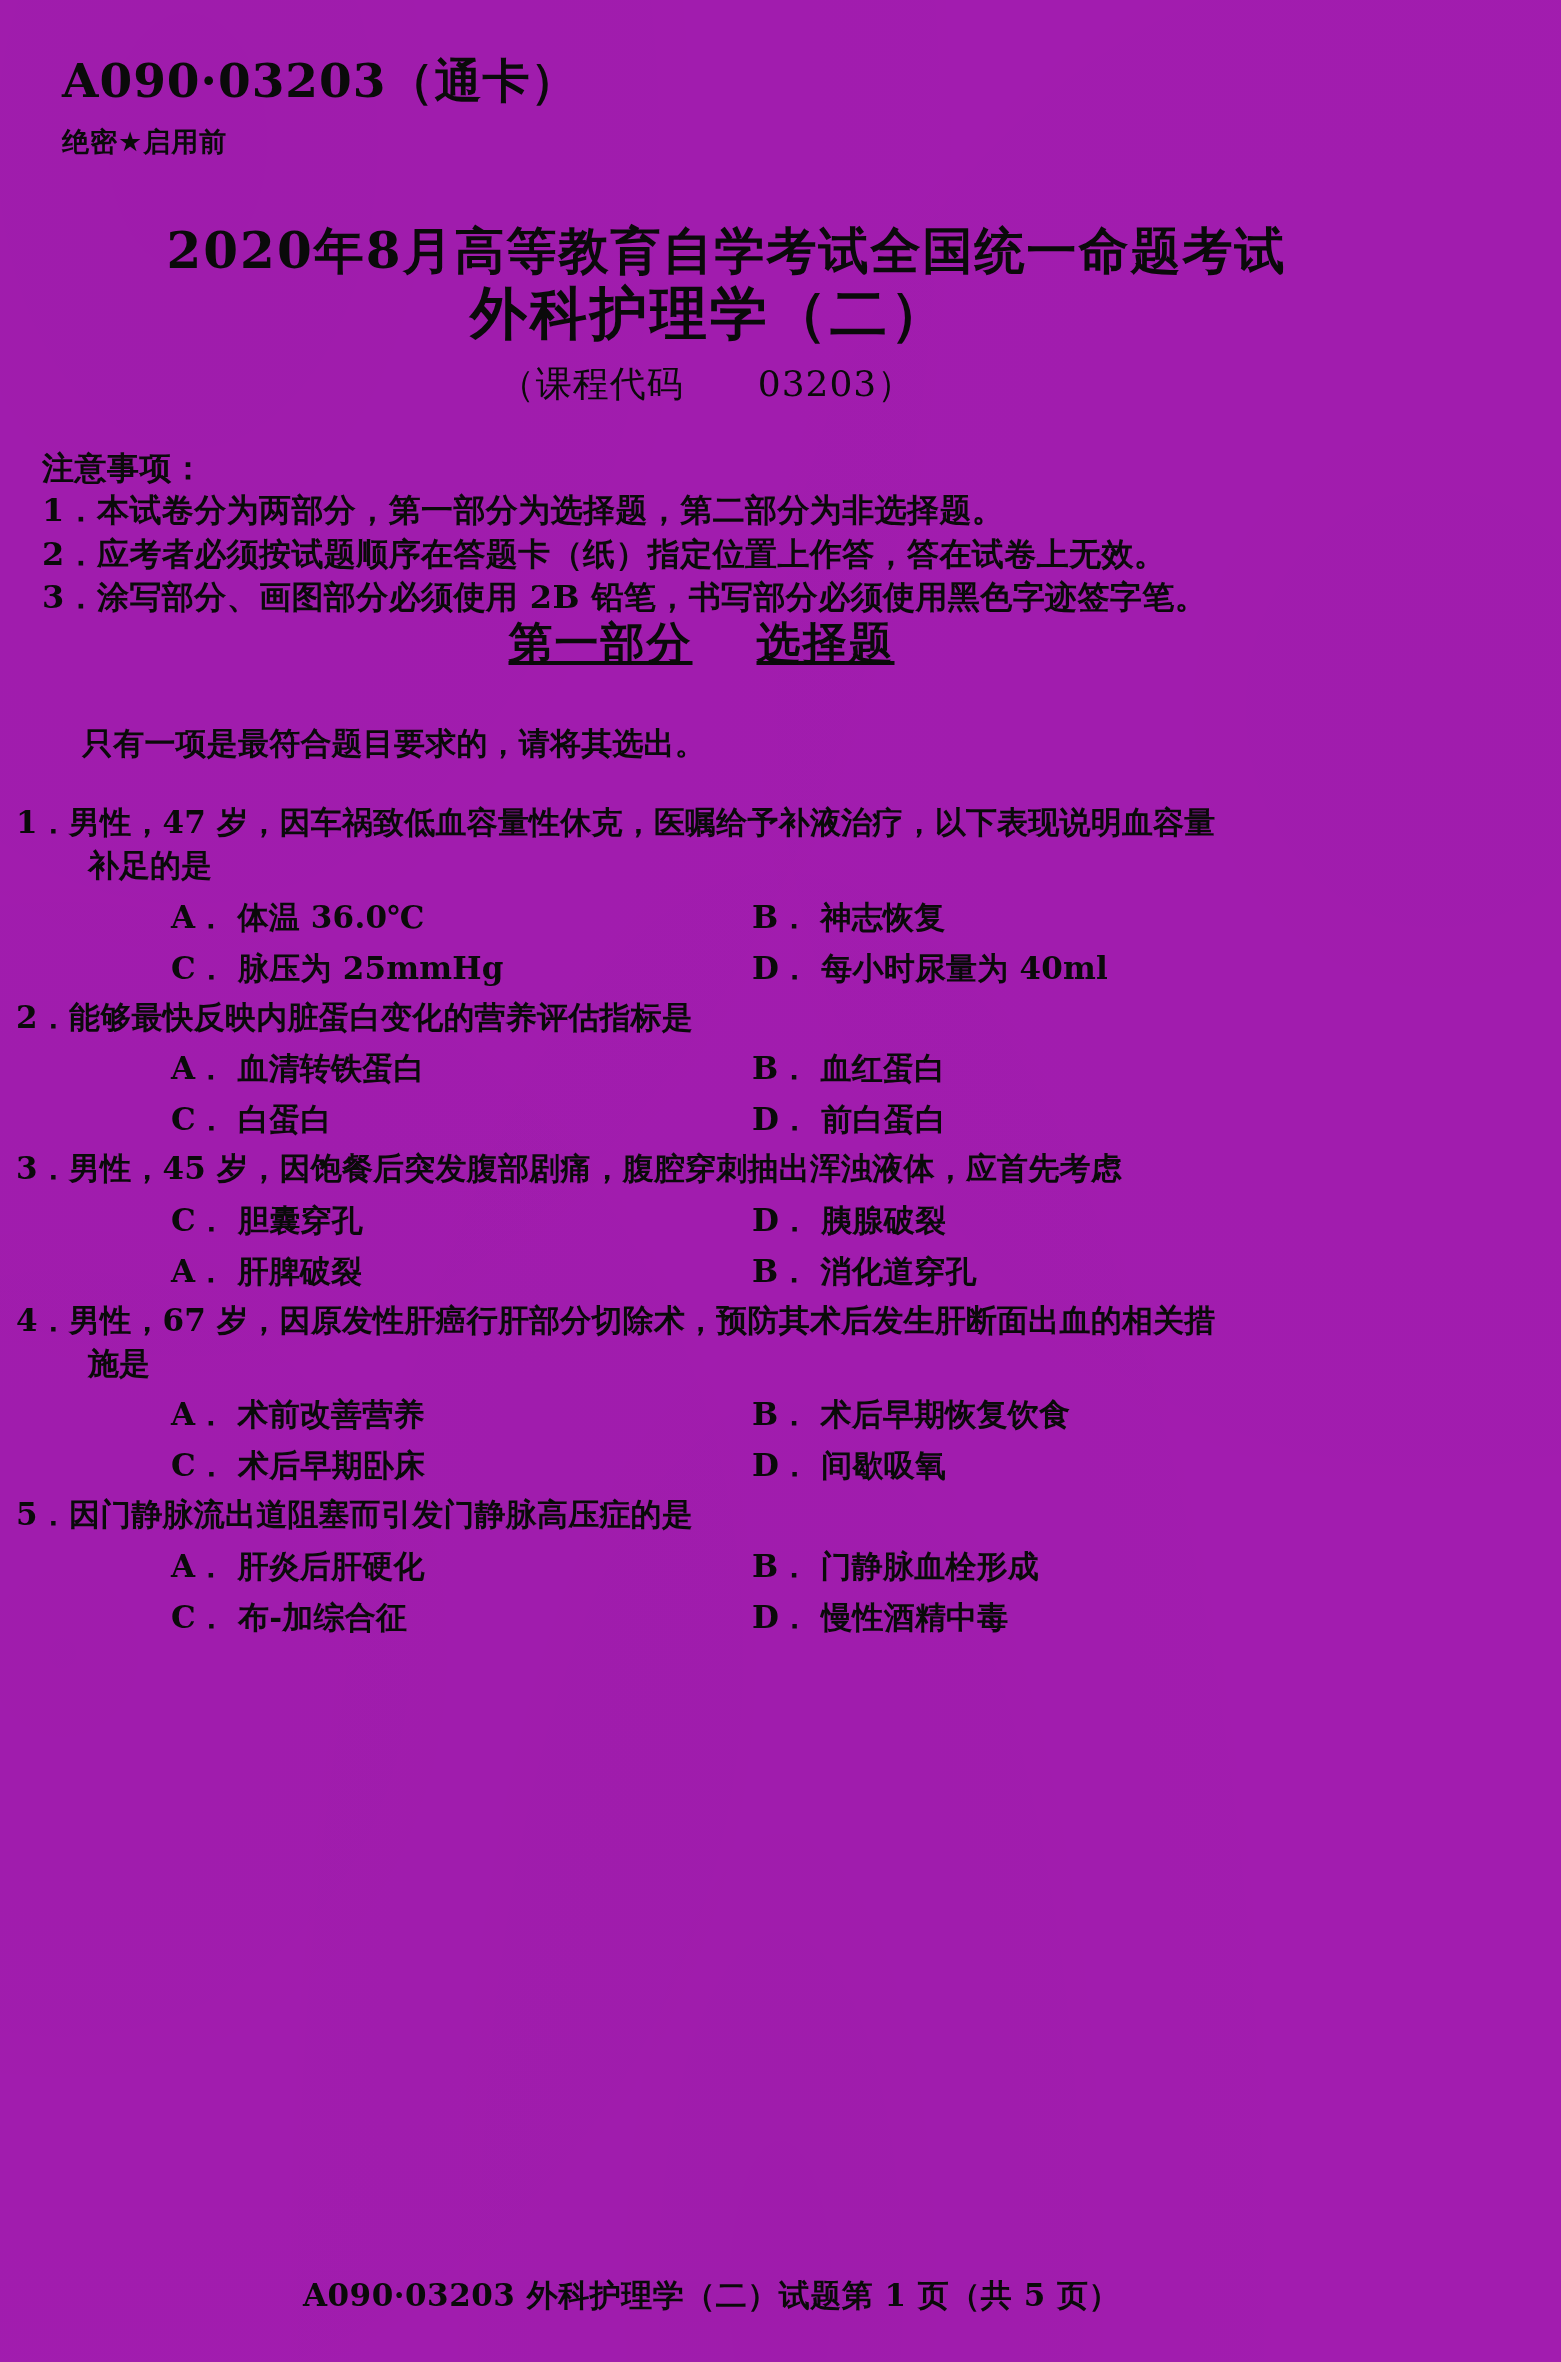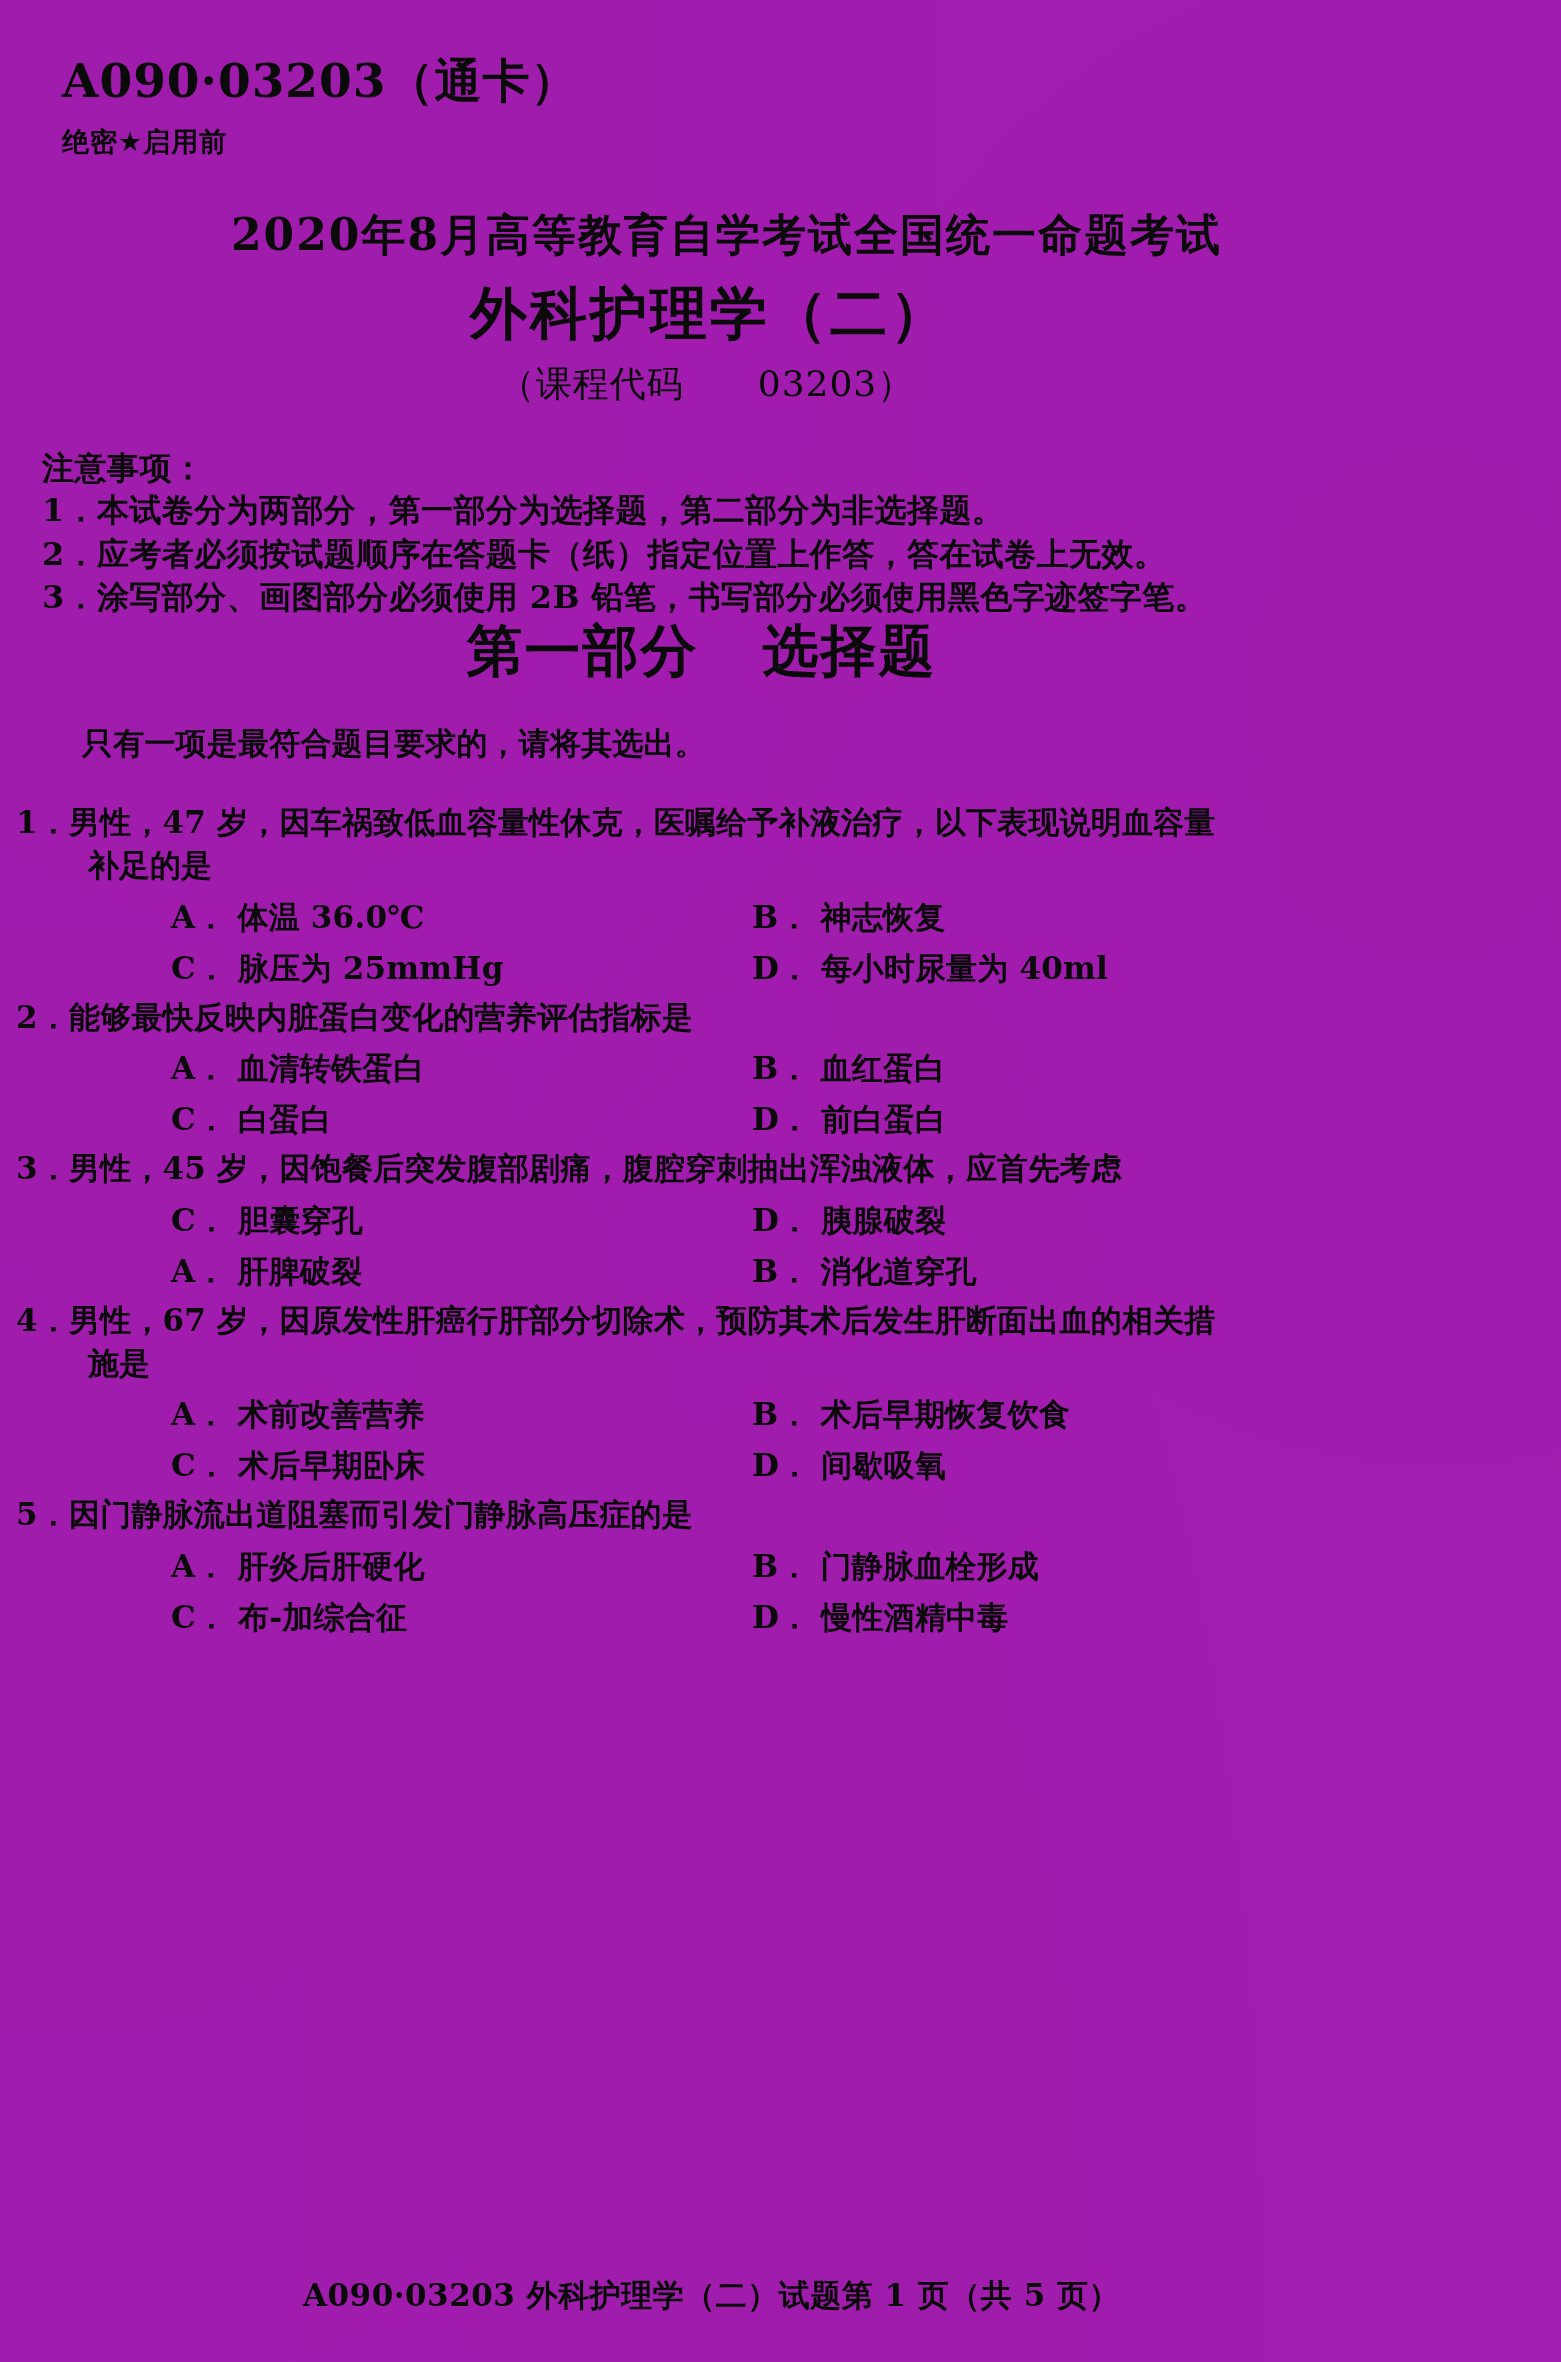--- a/index.html
+++ b/index.html
@@ -59,26 +59,26 @@
     font-size: 27px;
     font-weight: bold;
     letter-spacing: 1px;
     white-space: nowrap;
   }
 
   
   .exam-line {
     position: absolute;
     left: 0;
-    top: 206px;
+    top: 218px;
     width: 1453px;
     text-align: center;
     font-family: "DejaVu Serif", "Liberation Serif", serif;
     font-weight: bold;
-    font-size: 44px;
+    font-size: 50px;
     letter-spacing: 2px;
     white-space: nowrap;
   }
   .course-title {
     position: absolute;
     left: 0;
     top: 276px;
     width: 1420px;
     text-align: center;
     font-family: "DejaVu Serif", "Liberation Serif", serif;
@@ -124,23 +124,24 @@
 
   
   .part-heading {
     position: absolute;
     left: 0;
     top: 614px;
     width: 1403px;
     text-align: center;
     font-family: "DejaVu Serif", "Liberation Serif", serif;
     font-weight: bold;
-    font-size: 56px;
+    font-size: 44px;
     letter-spacing: 2px;
     white-space: nowrap;
+    text-decoration: underline;
   }
   .part-heading .gap {
     display: inline-block;
     width: 64px;
   }
 
   
   .section-intro {
     position: absolute;
     left: 38px;

